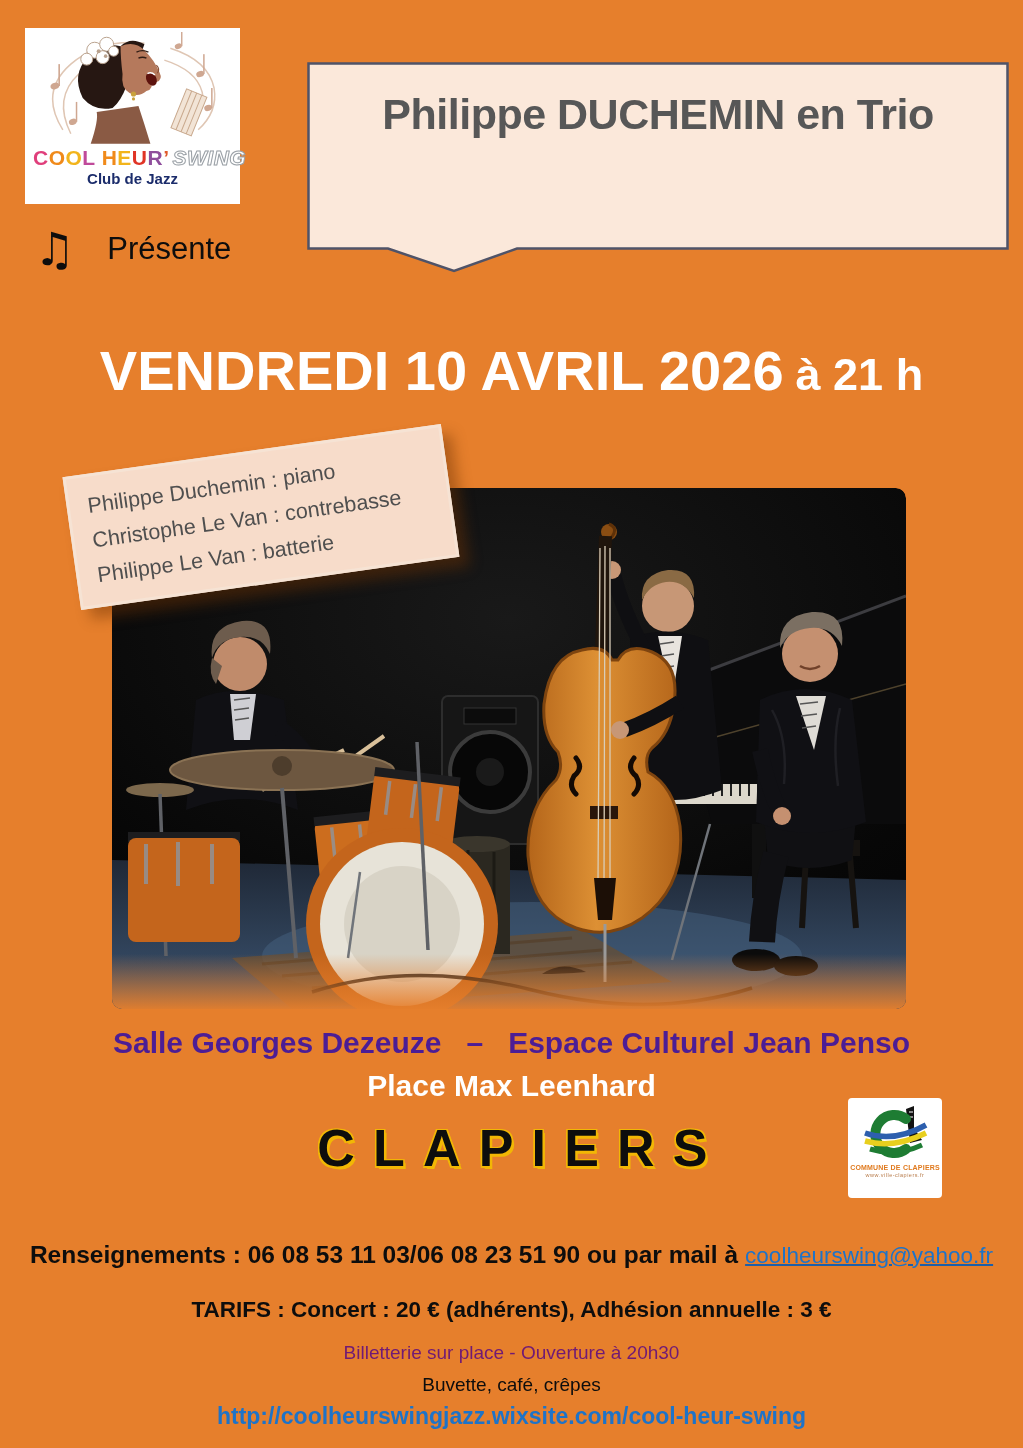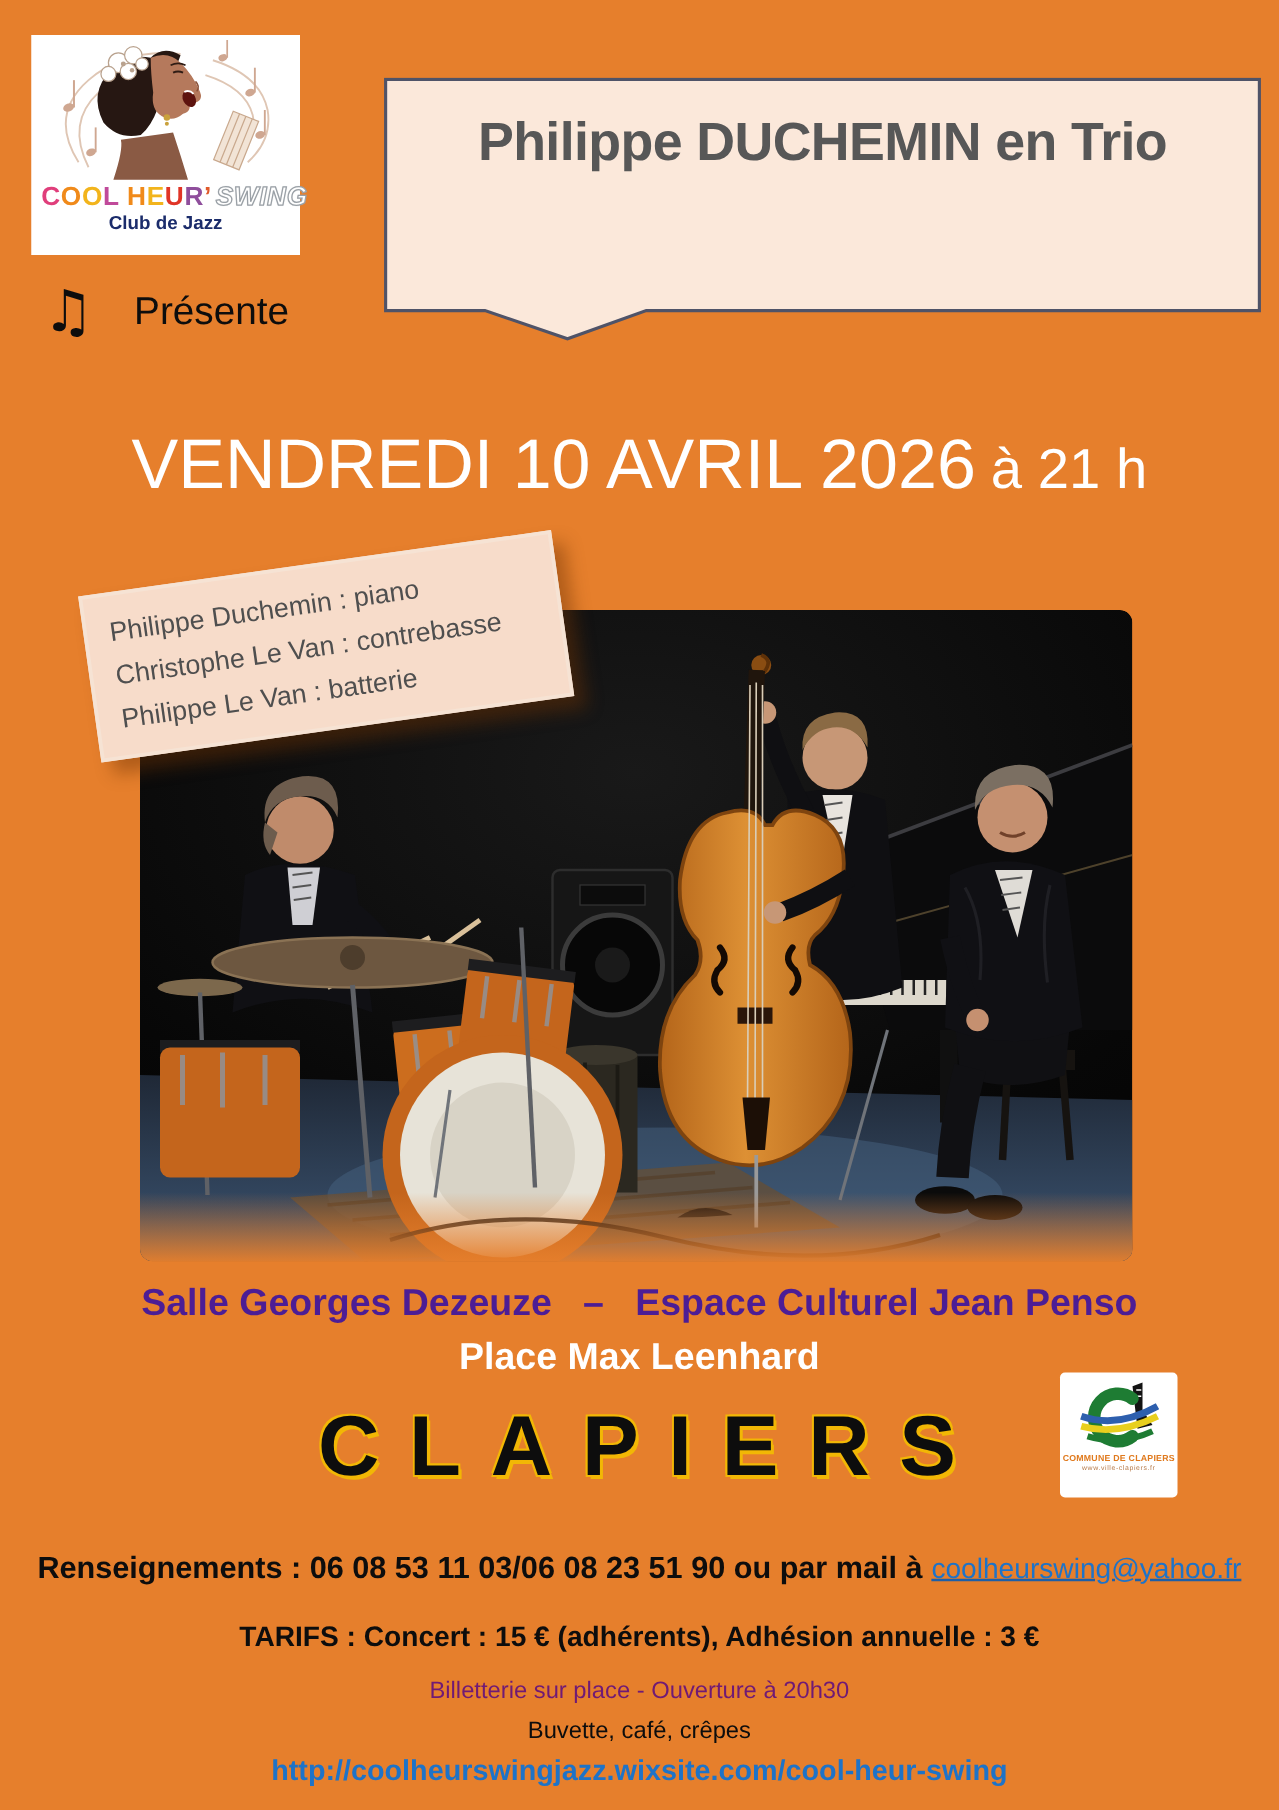--- a/index.html
+++ b/index.html
@@ -21,35 +21,35 @@
   .presente-text{font-size:31px;}
   
   .callout{position:absolute;left:289px;top:62px;width:702px;height:214px;margin-left:18px;}
   .callout svg{position:absolute;left:0;top:0;}
   .callout .l1,.callout .l2{position:absolute;left:0;right:0;text-align:center;font-weight:700;
     font-size:43px;color:var(--callout-text,#575757);letter-spacing:-.5px;}
   .callout .l1{top:28px;}
   .callout .l2{top:104px;}
   
   .date-line{position:absolute;left:0;right:0;top:338px;text-align:center;color:var(--date-text,#fff);
-    font-weight:400;font-size:56px;white-space:nowrap;}
+    font-weight:700;font-size:56px;white-space:nowrap;}
   .date-line .time{font-size:45px;margin-left:12px;}
   
   .photo{position:absolute;left:112px;top:488px;width:794px;height:521px;border-radius:10px;overflow:hidden;}
   
   .lineup{position:absolute;left:70px;top:450px;width:382px;padding:12px 18px;box-sizing:border-box;
     background:var(--lineup-fill,#F7DCCA);border:3px solid var(--lineup-border,#F6E3D4);
     box-shadow:9px 11px 14px rgba(110,50,5,.45);
     transform:rotate(-8deg);color:var(--lineup-text,#4F4F4F);font-size:21.5px;line-height:1.62;}
   
   .venue1,.venue2,.city,.contact,.tarifs,.billetterie,.buvette,.website{
     position:absolute;left:0;width:100%;text-align:center;}
   .venue1{top:1026px;font-size:30px;font-weight:700;color:#4c1d95;}
   .venue2{top:1069px;font-size:30px;font-weight:700;color:#fff;}
-  .city{top:1118px;font-size:68px;font-weight:800;letter-spacing:.35em;padding-left:20px;box-sizing:border-box;
+  .city{top:1118px;font-size:52px;font-weight:800;letter-spacing:.35em;padding-left:20px;box-sizing:border-box;
     color:var(--clapiers-text,#0d0d0d);
     text-shadow:-1.5px -1.5px 0 var(--clapiers-outline,#F2B705),1.5px -1.5px 0 var(--clapiers-outline,#F2B705),
       -1.5px 1.5px 0 var(--clapiers-outline,#F2B705),1.5px 1.5px 0 var(--clapiers-outline,#F2B705),
       2.5px 3px 0 var(--clapiers-outline,#F2B705);}
   
   .commune-card{position:absolute;left:848px;top:1098px;width:94px;height:100px;background:#fff;border-radius:4px;
     display:flex;flex-direction:column;align-items:center;padding:5px 2px;box-sizing:border-box;}
   .commune-l1{font-size:7px;font-weight:800;color:var(--commune-text-orange,#E07A1E);letter-spacing:.2px;margin-top:3px;white-space:nowrap;}
   .commune-l2{font-size:5.5px;color:#b77b4a;letter-spacing:.5px;margin-top:1px;white-space:nowrap;}
   
@@ -271,18 +271,18 @@
       <path d="M5 38 Q34 46 66 30" stroke="#e8cf1e" stroke-width="5.5" fill="none"></path>
       <path d="M10 46 Q36 54 62 42" stroke="#1e7c33" stroke-width="5" fill="none"></path>
     </svg>
     <div class="commune-l1">COMMUNE DE CLAPIERS</div>
     <div class="commune-l2">www.ville-clapiers.fr</div>
   </div>
 
   <div class="contact">
     <span>Renseignements : 06 08 53 11 03/06 08 23 51 90 ou par mail à</span><a href="#">coolheurswing@yahoo.fr</a>
   </div>
-  <div class="tarifs">TARIFS : Concert : 15 € (adhérents), Adhésion annuelle : 3 €</div>
+  <div class="tarifs">TARIFS : Concert : 20 € (adhérents), Adhésion annuelle : 3 €</div>
   <div class="billetterie">Billetterie sur place - Ouverture à 20h30</div>
   <div class="buvette">Buvette, café, crêpes</div>
   <div class="website">http://coolheurswingjazz.wixsite.com/cool-heur-swing</div>
 
 </div>
 
 </body></html>

